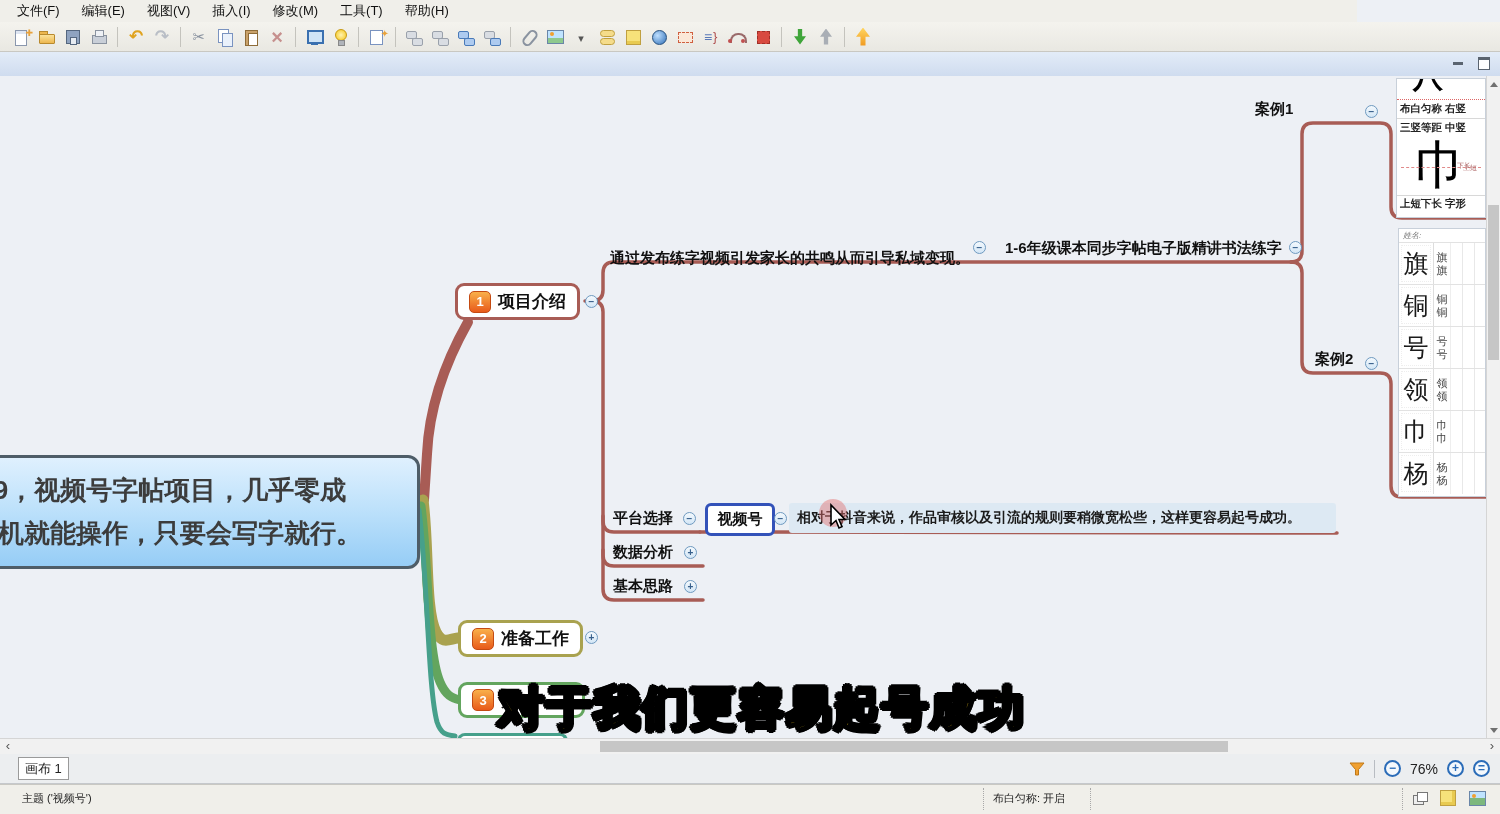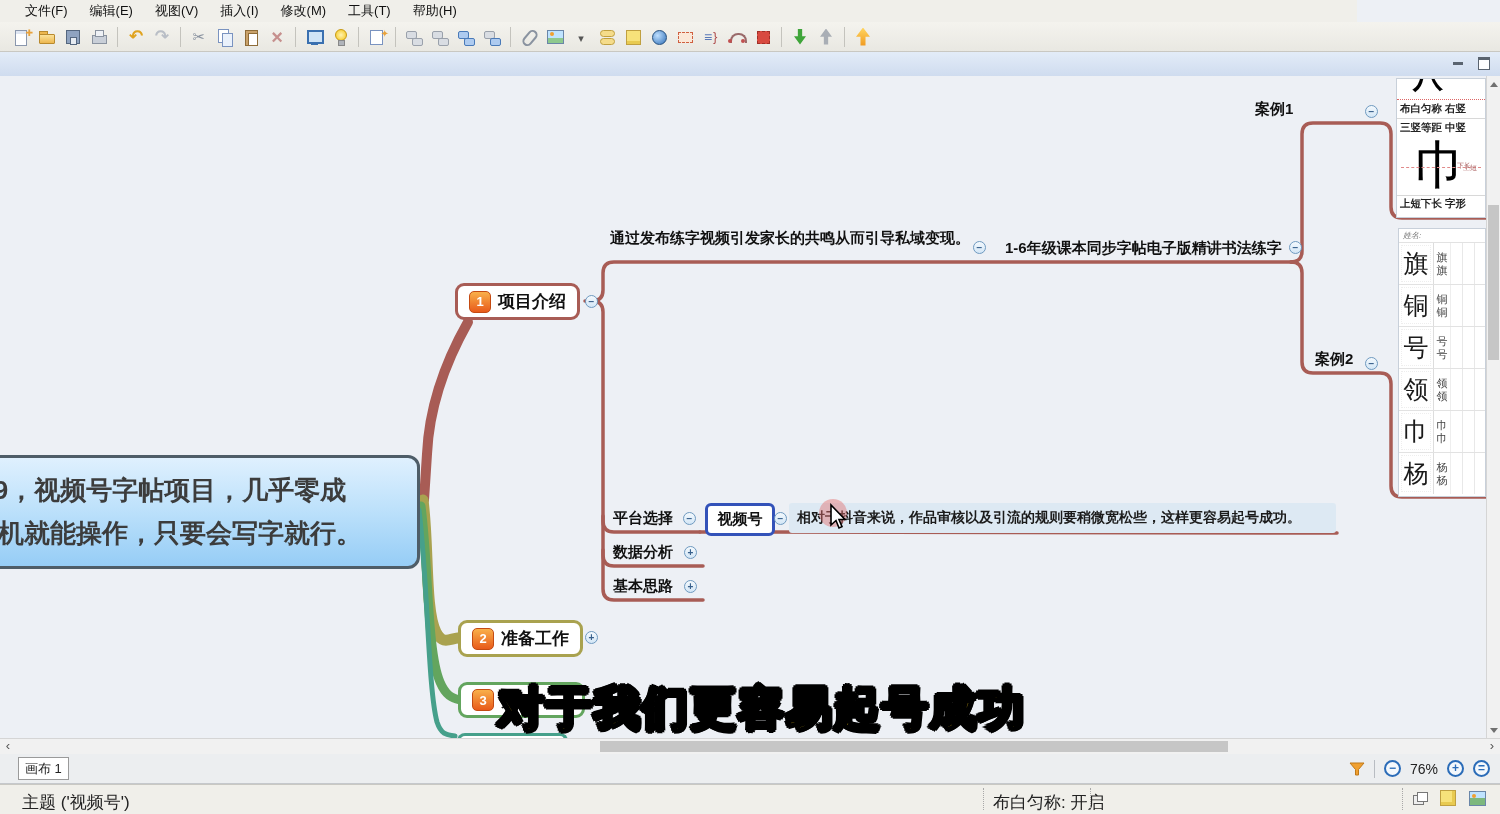--- a/index.html
+++ b/index.html
@@ -1,20 +1,20 @@
 <!DOCTYPE html>
 <html><head>
 <meta charset="utf-8">
 <style>
   html,body{margin:0;padding:0;}
   body{font-family:"Liberation Sans","DejaVu Sans",sans-serif;background:#888;}
   .app{position:relative;width:1500px;height:814px;background:#edf0f5;overflow:hidden;}
 
   
-  .menubar{position:absolute;left:0;top:0;width:1357px;height:22px;background:#f0efea;display:flex;align-items:center;padding-left:14px;box-sizing:border-box;}
+  .menubar{position:absolute;left:0;top:0;width:1357px;height:22px;background:#f0efea;display:flex;align-items:center;padding-left:6px;box-sizing:border-box;}
   .menu-item{font-size:13px;color:#111;padding:2px 11px;cursor:default;}
 
   
   .toolbar{position:absolute;left:0;top:22px;width:1500px;height:30px;background:linear-gradient(#f4f3ee,#e9e8e2);border-bottom:1px solid #c9c8c2;display:flex;align-items:center;padding-left:8px;box-sizing:border-box;}
   .tb-btn{width:26px;height:26px;display:flex;align-items:center;justify-content:center;border-radius:3px;}
   .tb-sep{width:1px;height:20px;background:#c4c3bd;margin:0 5px;}
   .i{display:inline-block;width:20px;height:20px;position:relative;font-size:15px;line-height:20px;text-align:center;}
   .i-new::before{content:"";position:absolute;left:4px;top:3px;width:10px;height:14px;background:#fff;border:1px solid #8a97ad;box-shadow:inset 0 3px 0 #dfe6f2;}
   .i-new::after{content:"✚";position:absolute;right:-2px;top:-4px;color:#e8a23c;font-size:9px;}
   .i-open::before{content:"";position:absolute;left:2px;top:4px;width:7px;height:4px;background:#edb74f;border:1px solid #b98a2e;border-bottom:none;}
@@ -124,21 +124,21 @@
 
   
   .canvasbar{position:absolute;left:0;top:754px;width:1500px;height:30px;background:#eceef0;border-bottom:1px solid #c5c8cc;box-sizing:border-box;}
   .canvas-tab{position:absolute;left:18px;top:3px;height:23px;min-width:44px;background:#fff;border:1px solid #9a9a9a;display:flex;align-items:center;justify-content:center;font-size:13px;color:#222;padding:0 6px;box-sizing:border-box;}
   .zoom-controls{position:absolute;right:10px;top:2px;height:25px;display:flex;align-items:center;gap:9px;}
   .zc-sep{width:1px;height:18px;background:#b8bcc2;}
   .zc-circle{width:17px;height:17px;border-radius:50%;border:2px solid #2b6cb8;color:#2b6cb8;background:#f4f8fc;font-size:12px;font-weight:bold;line-height:13px;text-align:center;box-sizing:border-box;}
   .zoom-label{font-size:14px;color:#222;}
 
   
-  .statusbar{position:absolute;left:0;top:784px;width:1500px;height:30px;background:#f0efea;border-top:1px solid #c9c8c3;box-sizing:border-box;font-size:17px;color:#222;}
+  .statusbar{position:absolute;left:0;top:784px;width:1500px;height:30px;background:#f0efea;border-top:1px solid #c9c8c3;box-sizing:border-box;font-size:11px;color:#222;}
   .sb-left{position:absolute;left:22px;top:6px;}
   .sb-auto{position:absolute;left:993px;top:6px;}
   .sb-dots{position:absolute;top:3px;width:0;height:22px;border-left:1px dotted #a8a8a8;}
   .sb-icons{position:absolute;right:14px;top:5px;display:flex;gap:13px;align-items:center;}
   .sbi-win{width:14px;height:12px;position:relative;}
   .sbi-win::before{content:"";position:absolute;left:0;top:3px;width:9px;height:8px;border:1px solid #777;background:#eee;}
   .sbi-win::after{content:"";position:absolute;left:4px;top:0;width:9px;height:8px;border:1px solid #777;background:#fff;}
   .sbi-note{width:14px;height:14px;background:#f7e27a;border:1px solid #c0a040;box-shadow:inset -3px -3px 0 #e8ca50;}
   .sbi-img{width:15px;height:13px;background:linear-gradient(#bfe3ff 50%,#7db87d 50%);border:1px solid #6a86a8;position:relative;}
   .sbi-img::before{content:"";position:absolute;left:2px;top:2px;width:4px;height:4px;border-radius:50%;background:#f0a030;}
@@ -298,21 +298,21 @@
     <div class="topic-node" style="left:458px;top:544px;border-color:#a9a24f;">
       <span class="badge">2</span>
       <span>准备工作</span>
     </div>
     <div class="topic-node" style="left:458px;top:606px;width:127px;height:36px;border-color:#63a55e;">
       <span class="badge">3</span>
       <span>账</span>
     </div>
     <div class="node-sliver"></div>
 
-    <span class="sub-label" style="left:610px;top:153px;text-align:right;">通过发布练字视频引发家长的共鸣从而引导私域变现。</span>
+    <span class="sub-label" style="left:610px;top:173px;text-align:right;">通过发布练字视频引发家长的共鸣从而引导私域变现。</span>
     <span class="sub-label" style="left:1005px;top:163px;">1-6年级课本同步字帖电子版精讲书法练字</span>
     <span class="sub-label" style="left:613px;top:433px;">平台选择</span>
     <span class="sub-label" style="left:613px;top:467px;">数据分析</span>
     <span class="sub-label" style="left:613px;top:501px;">基本思路</span>
     <span class="sub-label" style="left:1255px;top:24px;">案例1</span>
     <span class="sub-label" style="left:1315px;top:274px;">案例2</span>
 
     <div class="video-node">视频号</div>
     <div class="callout">相对于抖音来说，作品审核以及引流的规则要稍微宽松些，这样更容易起号成功。</div>
 

